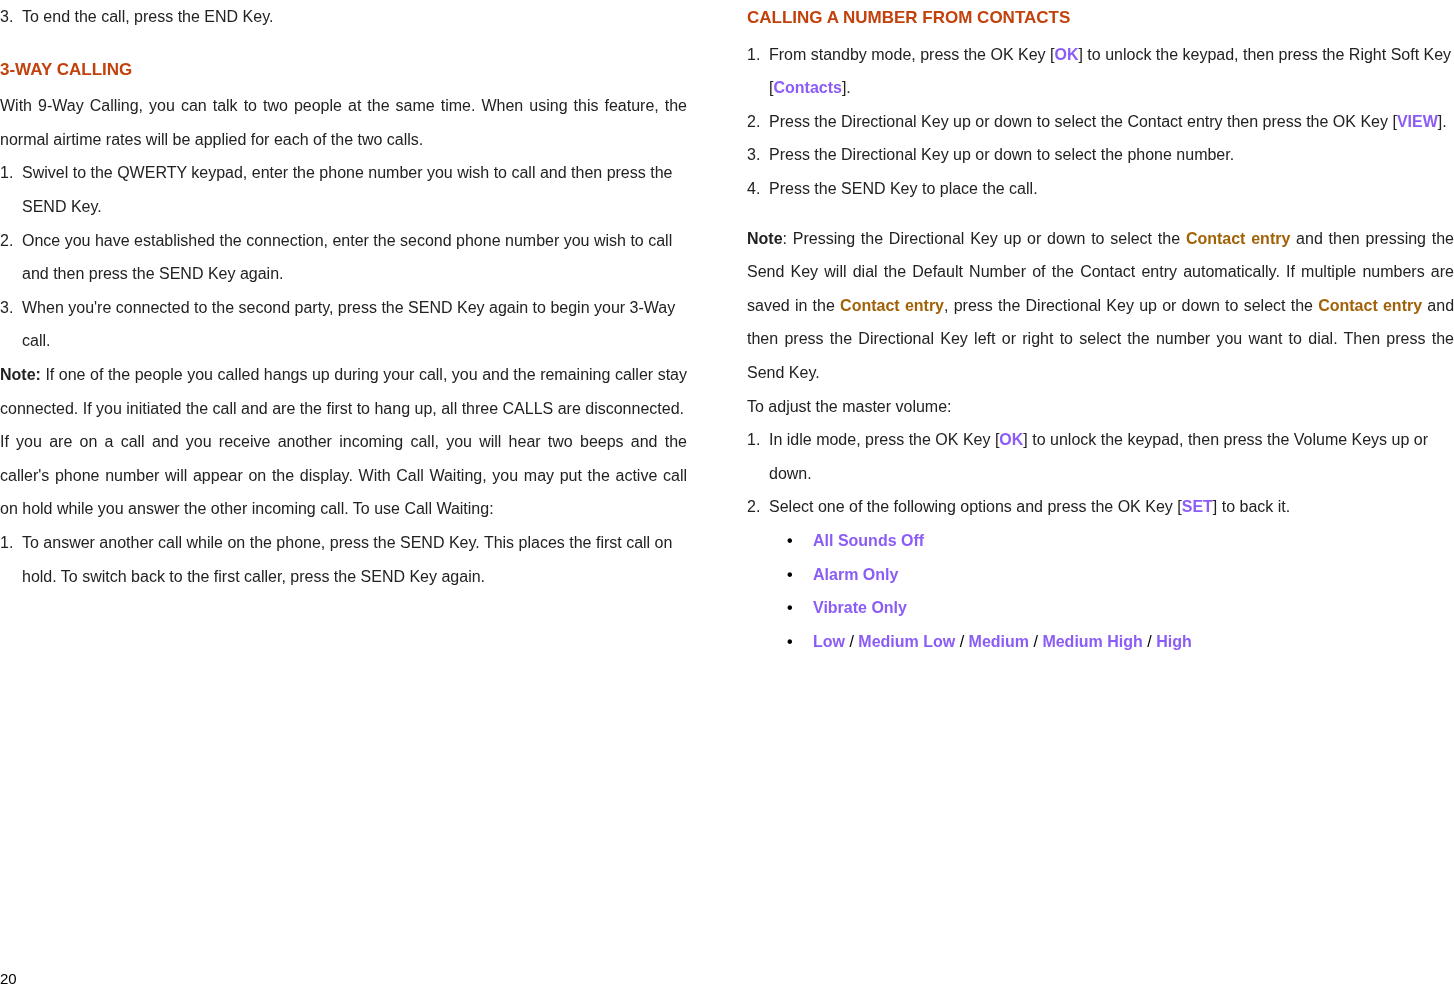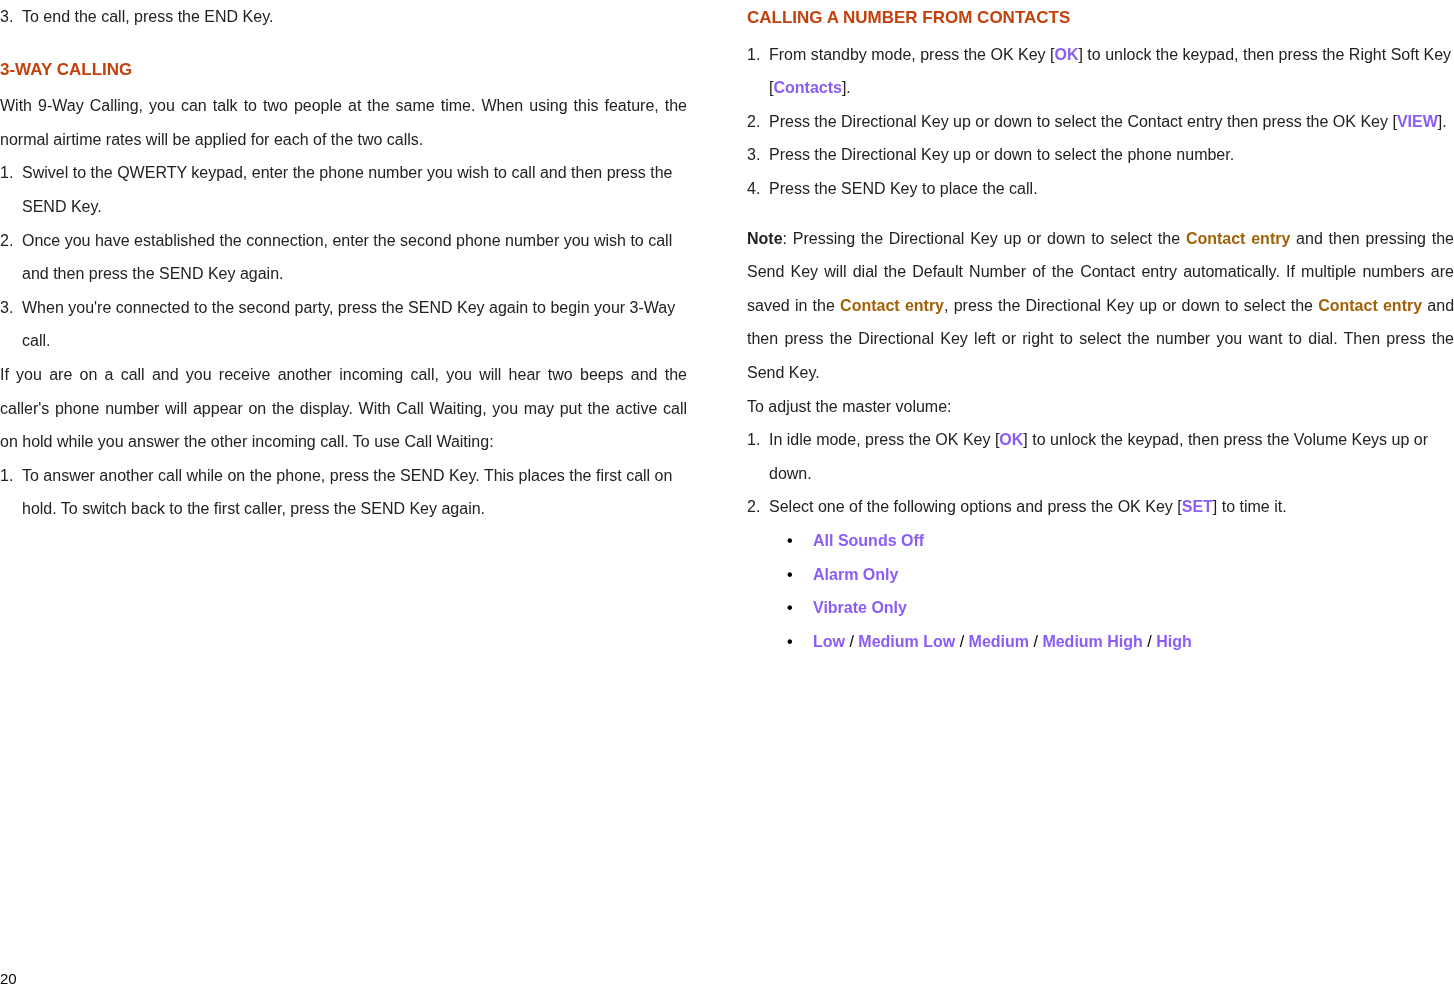--- a/index.html
+++ b/index.html
@@ -103,20 +103,23 @@
   </div>
   <div class="list-item">
     <span class="list-num">2.</span>
     <span class="list-content">Once you have established the connection, enter the second phone number you wish to call and then press the SEND Key again.</span>
   </div>
   <div class="list-item">
     <span class="list-num">3.</span>
     <span class="list-content">When you're connected to the second party, press the SEND Key again to begin your 3-Way call.</span>
   </div>
 
+  <div class="body-text">
+    <span class="bold">Note:</span><span> If one of the people you called hangs up during your call, you and the remaining caller stay connected. If you initiated the call and are the first to hang up, all three CALLS are disconnected.</span>
+  </div>
 
   <div class="body-text">If you are on a call and you receive another incoming call, you will hear two beeps and the caller's phone number will appear on the display. With Call Waiting, you may put the active call on hold while you answer the other incoming call. To use Call Waiting:</div>
   <div class="list-item">
     <span class="list-num">1.</span>
     <span class="list-content">To answer another call while on the phone, press the SEND Key. This places the first call on hold. To switch back to the first caller, press the SEND Key again.</span>
   </div>
 
   <div class="page-num">20</div>
 </div>
 
@@ -152,21 +155,21 @@
 
   <div class="list-item">
     <span class="list-num">1.</span>
     <span class="list-content">
       <span>In idle mode, press the OK Key [</span><span class="blue">OK</span><span>] to unlock the keypad, then press the Volume Keys up or down.</span>
     </span>
   </div>
   <div class="list-item">
     <span class="list-num">2.</span>
     <span class="list-content">
-      <span>Select one of the following options and press the OK Key [</span><span class="blue">SET</span><span>] to time it.</span>
+      <span>Select one of the following options and press the OK Key [</span><span class="blue">SET</span><span>] to back it.</span>
     </span>
   </div>
 
   <div class="bullet-wrap">
     <span class="bullet">•</span>
     <span class="blue">All Sounds Off</span>
   </div>
   <div class="bullet-wrap">
     <span class="bullet">•</span>
     <span class="blue">Alarm Only</span>

